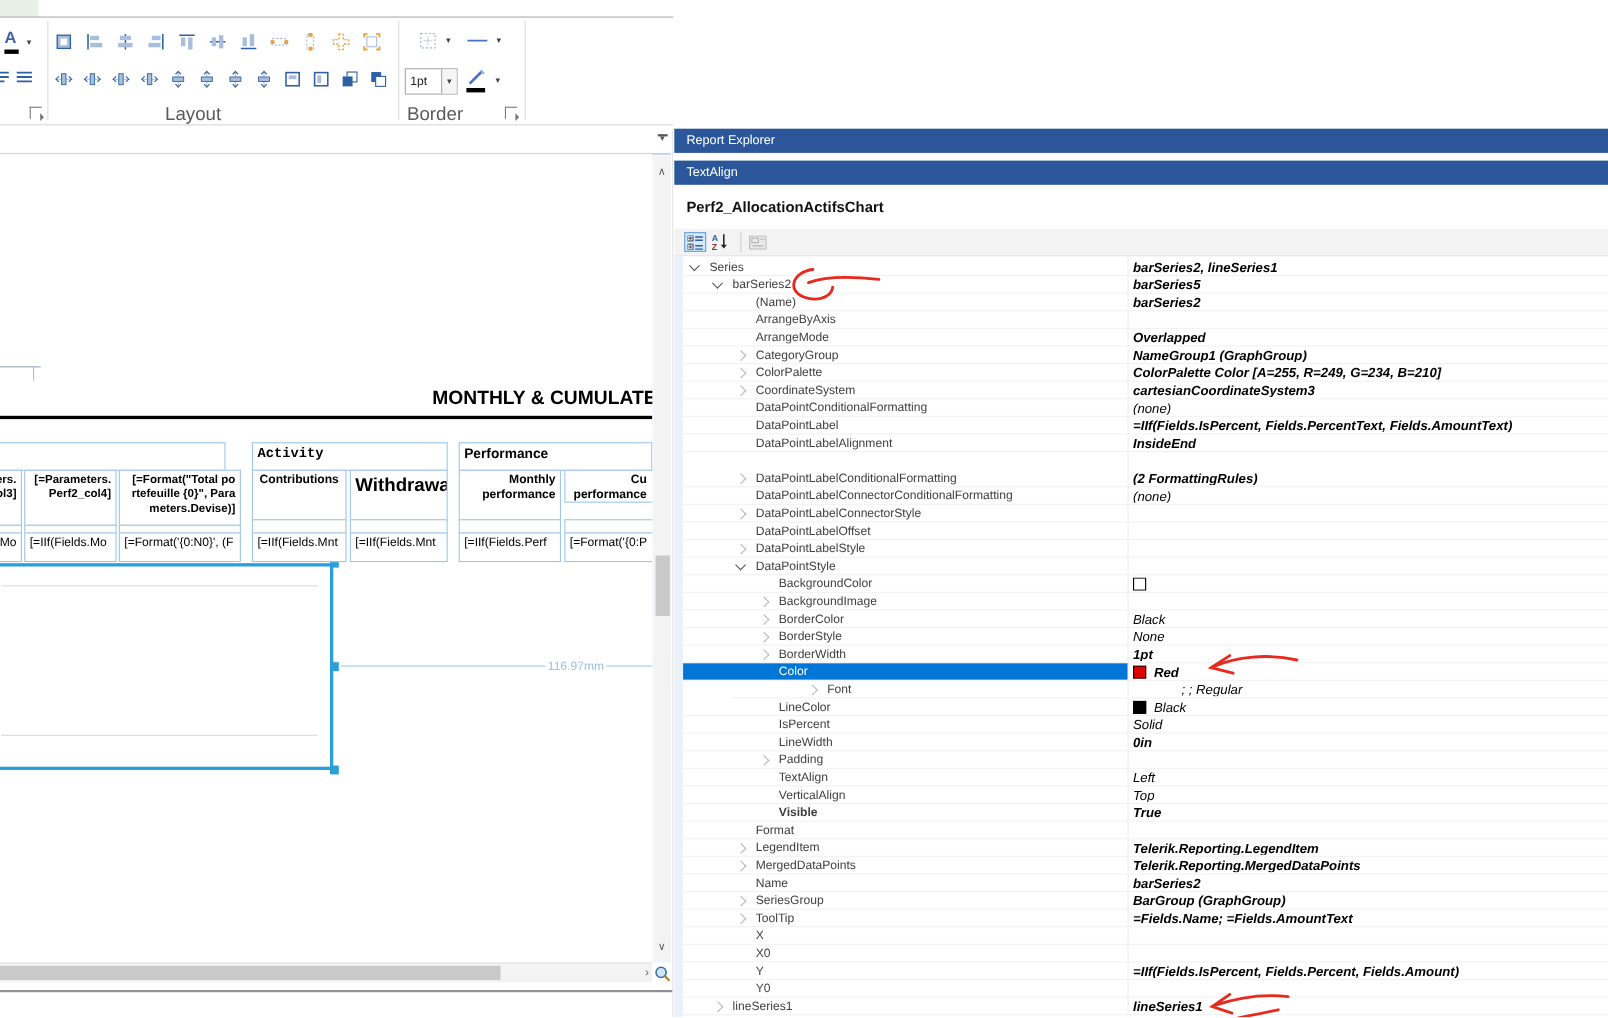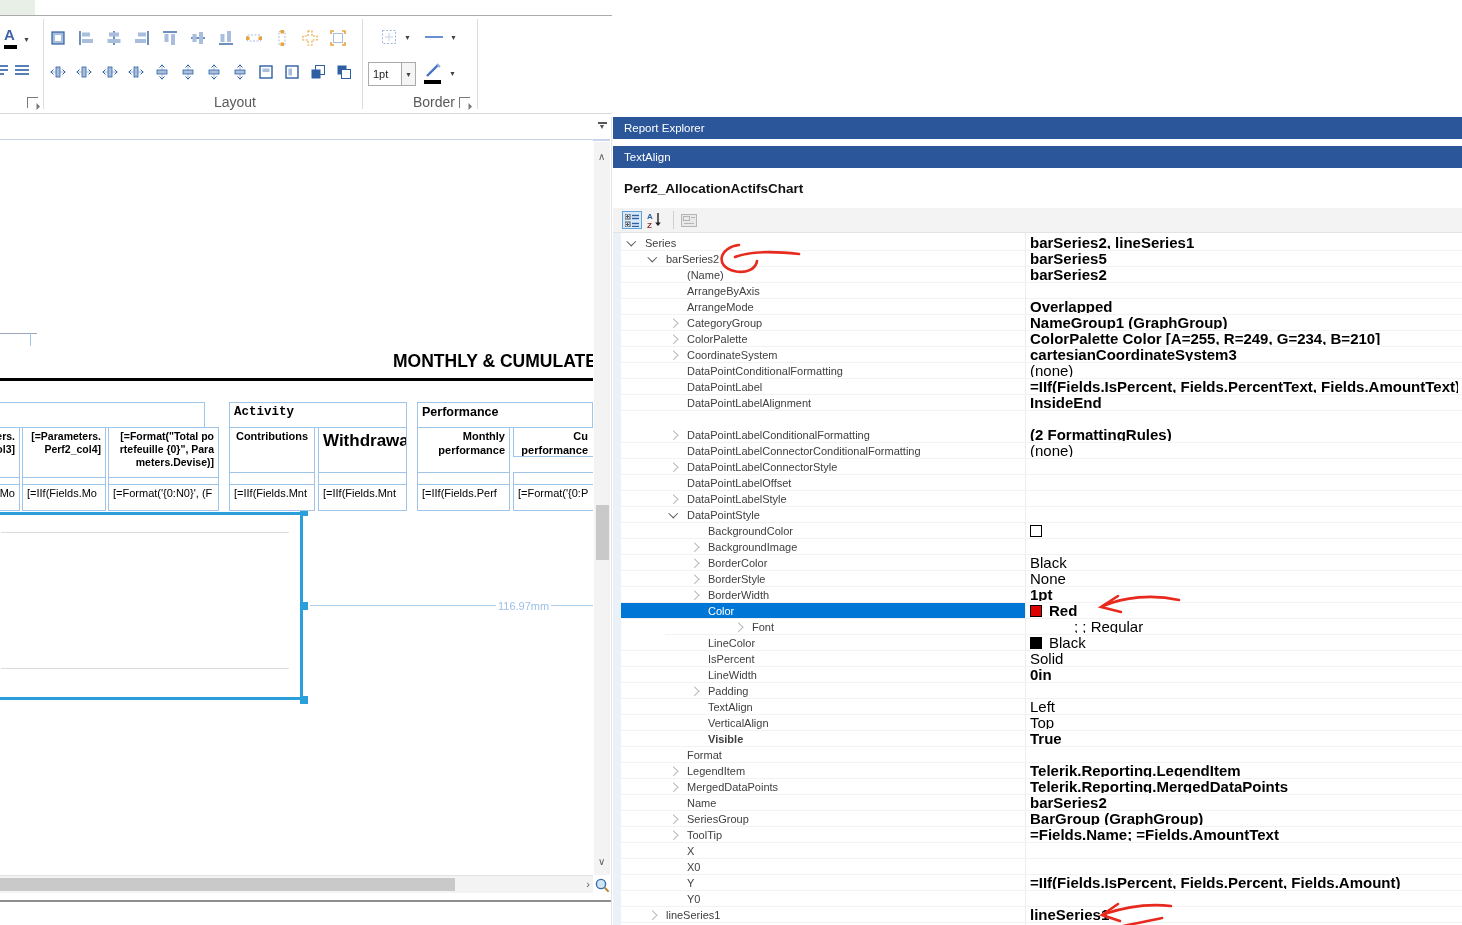--- a/index.html
+++ b/index.html
@@ -4,21 +4,21 @@
 <style>
   html,body{margin:0;padding:0;background:#fff;}
   .stage{position:relative;width:1462px;height:925px;background:#fff;overflow:hidden;
          font-family:"Liberation Sans",sans-serif;-webkit-font-smoothing:antialiased;}
   .abs{position:absolute;}
   
   .corner-green{left:0;top:0;width:35px;height:15px;background:#E7EFE6;}
   .ribbon-topline{left:0;top:15px;width:612px;height:1px;background:#ABABAB;}
   .ribbon-botline{left:0;top:113px;width:612px;height:1px;background:#D8D8D8;}
   .vdiv{top:19px;width:1px;height:90px;background:#DCDCDC;}
-  .grp-label{top:94px;font-size:14px;color:#5A5A5A;text-align:right;}
+  .grp-label{top:94px;font-size:17px;color:#5A5A5A;text-align:left;}
   .launcher{width:10px;height:10px;border-top:1.6px solid #7A7A7A;border-left:1.6px solid #7A7A7A;}
   .launcher:after{content:"";position:absolute;right:-1px;bottom:-1px;width:0;height:0;
     border-left:5px solid transparent;border-bottom:5px solid #7A7A7A;transform:rotate(-45deg);}
   .icon-btn{width:24px;height:24px;display:flex;align-items:center;justify-content:center;border-radius:2px;}
   .iconrow{display:flex;}
   .dd{font-size:7px;color:#444;line-height:1;}
   .combo{display:flex;height:22px;border:1px solid #ABABAB;background:#fff;align-items:center;}
   .combo .val{font-size:11px;color:#222;padding:0 4px;width:24px;}
   .combo .btn{width:13px;height:22px;border-left:1px solid #ABABAB;display:flex;align-items:center;justify-content:center;background:#F5F5F5;}
   .fontA{font-size:15px;font-weight:bold;color:#3E63A8;line-height:1;}
@@ -54,21 +54,21 @@
   .ptool-ic{width:20px;height:18px;margin-right:3px;display:flex;align-items:center;justify-content:center;}
   .ptool-sel{background:#D6E9FA;border:1px solid #66A1D8;box-sizing:border-box;}
   .ptool-sep{width:1px;height:18px;background:#D0D0D0;margin:0 5px;}
   .tool-underline{left:613px;top:232px;width:849px;height:1px;background:#E3E3E3;}
   .grid-gutter{left:613px;top:233px;width:8px;height:692px;background:#EAF1F8;}
   .col-div{left:1025px;top:233px;width:1px;height:692px;background:#EDEDED;}
   .prows{left:613px;top:235px;width:849px;height:690px;}
   .prow{position:absolute;left:0;width:849px;height:16px;}
   .prow .rowline{position:absolute;left:8px;right:0;bottom:0;height:1px;background:#F2F2F2;}
   .pname{position:absolute;top:2px;font-size:11px;color:#404040;white-space:nowrap;}
-  .pval{position:absolute;left:417px;top:2px;right:4px;font-size:15px;color:#000;white-space:nowrap;overflow:hidden;display:flex;align-items:center;}
+  .pval{position:absolute;left:417px;top:2px;right:4px;font-size:12px;color:#000;white-space:nowrap;overflow:hidden;display:flex;align-items:center;font-style:italic;}
   .pval .vtext{line-height:12px;}
   .bold .vtext{font-weight:bold;}
   .swatch{display:inline-block;width:12px;height:12px;border:1px solid #000;margin-right:7px;box-sizing:border-box;}
   .chev{display:inline-block;width:5.5px;height:5.5px;border-right:1.5px solid #B8B8B8;border-bottom:1.5px solid #B8B8B8;position:absolute;}
   .chev.open{border-color:#555;transform:rotate(45deg);}
   .chev.closed{transform:rotate(-45deg);}
   .prow.sel .selbg{position:absolute;left:8px;top:0;width:404px;height:15px;background:#0077D7;}
   .prow.sel .pname{color:#fff;}
   svg{display:block;}
 </style>

